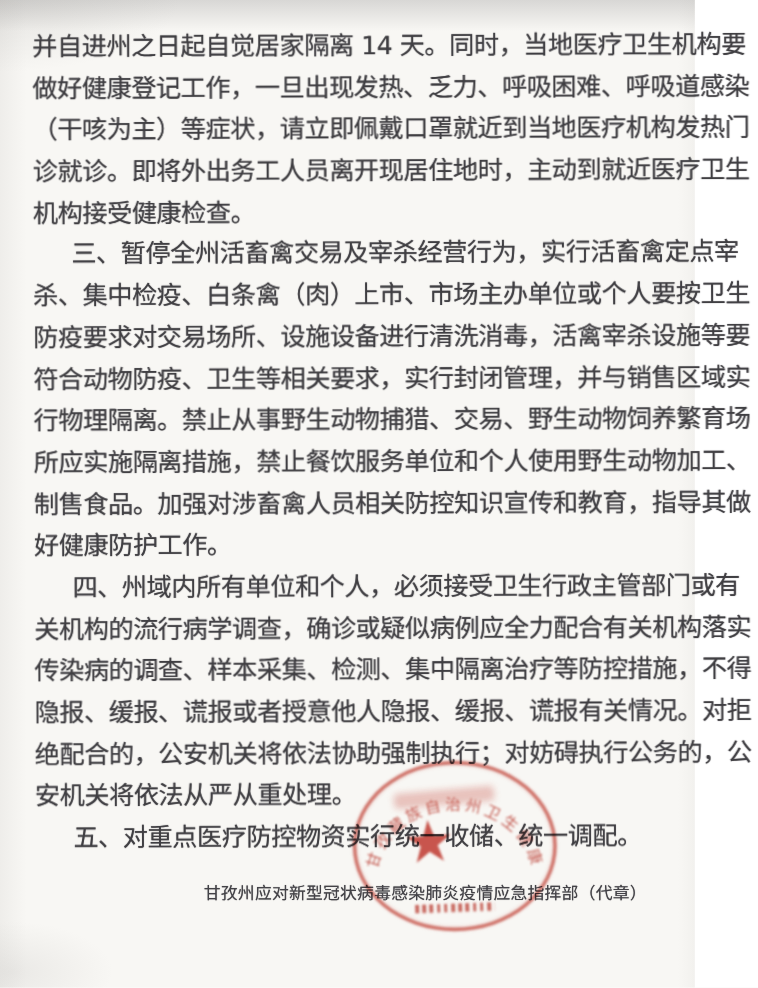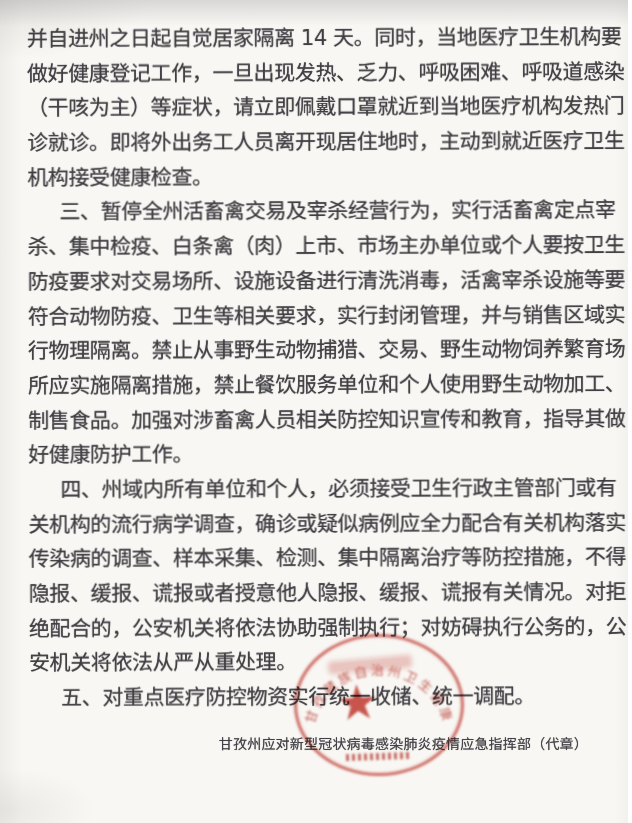--- a/index.html
+++ b/index.html
@@ -1,17 +1,17 @@
 <!DOCTYPE html>
 <html lang="zh-CN"><head>
 <meta charset="utf-8">
 <style>
   html,body{margin:0;padding:0;width:632px;height:823px;overflow:hidden;
     font-family:"DejaVu Sans",sans-serif;}
-  .page{position:absolute;inset:0;width:628px;height:823px;
+  .page{position:absolute;inset:0;width:579px;height:823px;
     background:
       radial-gradient(120px 60px at 10px 810px, rgba(170,168,165,.18), transparent 70%),
       radial-gradient(200px 80px at 0px 0px, rgba(160,158,155,.22), transparent 75%),
       linear-gradient(90deg, rgba(180,178,175,.14), rgba(180,178,175,0) 22px),
       linear-gradient(270deg, rgba(190,188,185,.10), rgba(190,188,185,0) 14px),
       linear-gradient(180deg, #d8d7d5 0px, rgba(247,246,243,0) 26px),
       #f8f7f4;}
   .doc-body{position:absolute;left:28px;top:21px;width:580px;
     color:#3f3e42;transform:rotate(-0.2deg);
     filter:blur(0.45px);text-shadow:0 0 0.7px rgba(64,62,66,.75);}

